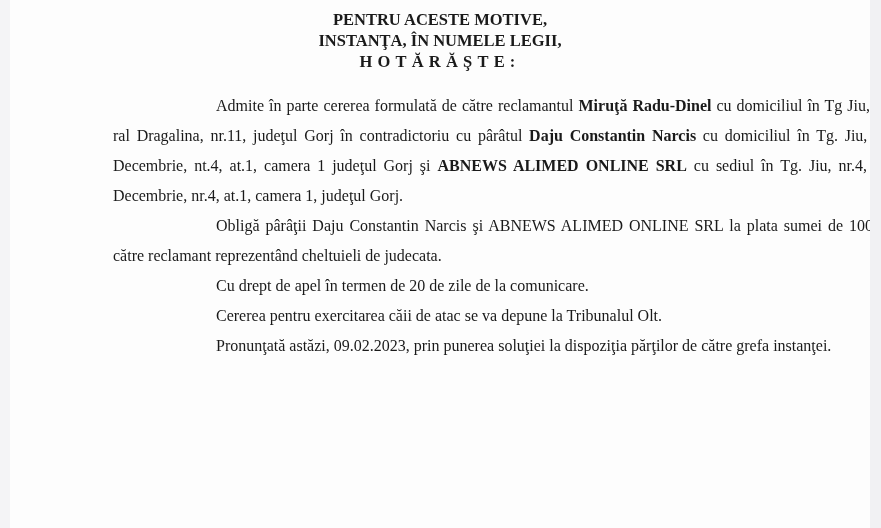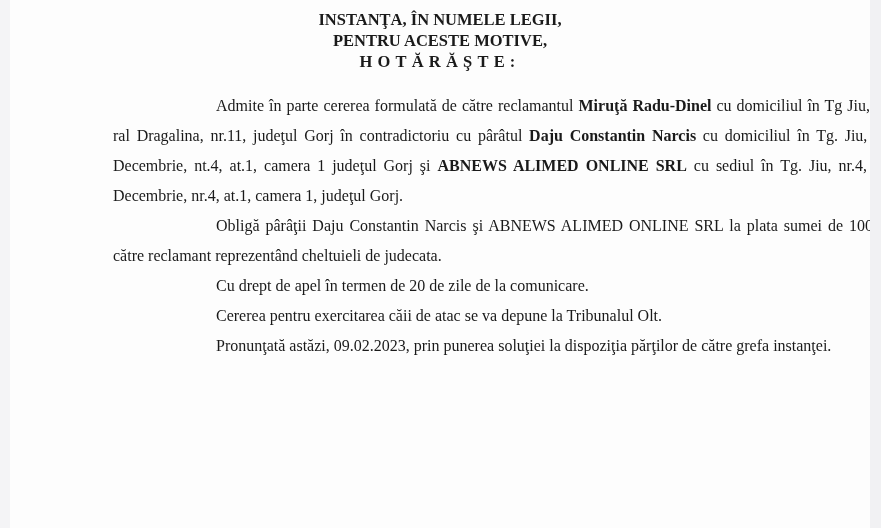--- a/index.html
+++ b/index.html
@@ -27,22 +27,22 @@
     font-size:16px; line-height:30px; text-align:justify;margin-left:48px;
   }
   .body p { margin:0; text-indent:103px; }
   b { font-weight:bold; }
 </style>
 </head>
 <body>
 
 <div class="page">
   <div class="heading">
+    <div>PENTRU ACESTE MOTIVE,</div>
     <div>INSTANŢA, ÎN NUMELE LEGII,</div>
-    <div>PENTRU ACESTE MOTIVE,</div>
     <div class="spaced">HOTĂRĂŞTE:</div>
   </div>
 </div>
 
 <div class="body">
   <p>
     <span>Admite în parte cererea formulată de către reclamantul </span><b>Miruţă Radu-Dinel</b><span> cu domiciliul în Tg Jiu, str. G-ral Dragalina, nr.11, judeţul Gorj în contradictoriu cu pârâtul </span><b>Daju Constantin Narcis</b><span> cu domiciliul în Tg. Jiu, str. 30 Decembrie, nt.4, at.1, camera 1 judeţul Gorj şi </span><b>ABNEWS ALIMED ONLINE SRL</b><span> cu sediul în Tg. Jiu, nr.4, str. 30 Decembrie, nr.4, at.1, camera 1, judeţul Gorj.</span>
   </p>
   <p>Obligă pârâţii Daju Constantin Narcis şi ABNEWS ALIMED ONLINE SRL la plata sumei de 100 de lei către reclamant reprezentând cheltuieli de judecata.</p>
   <p>Cu drept de apel în termen de 20 de zile de la comunicare.</p>

